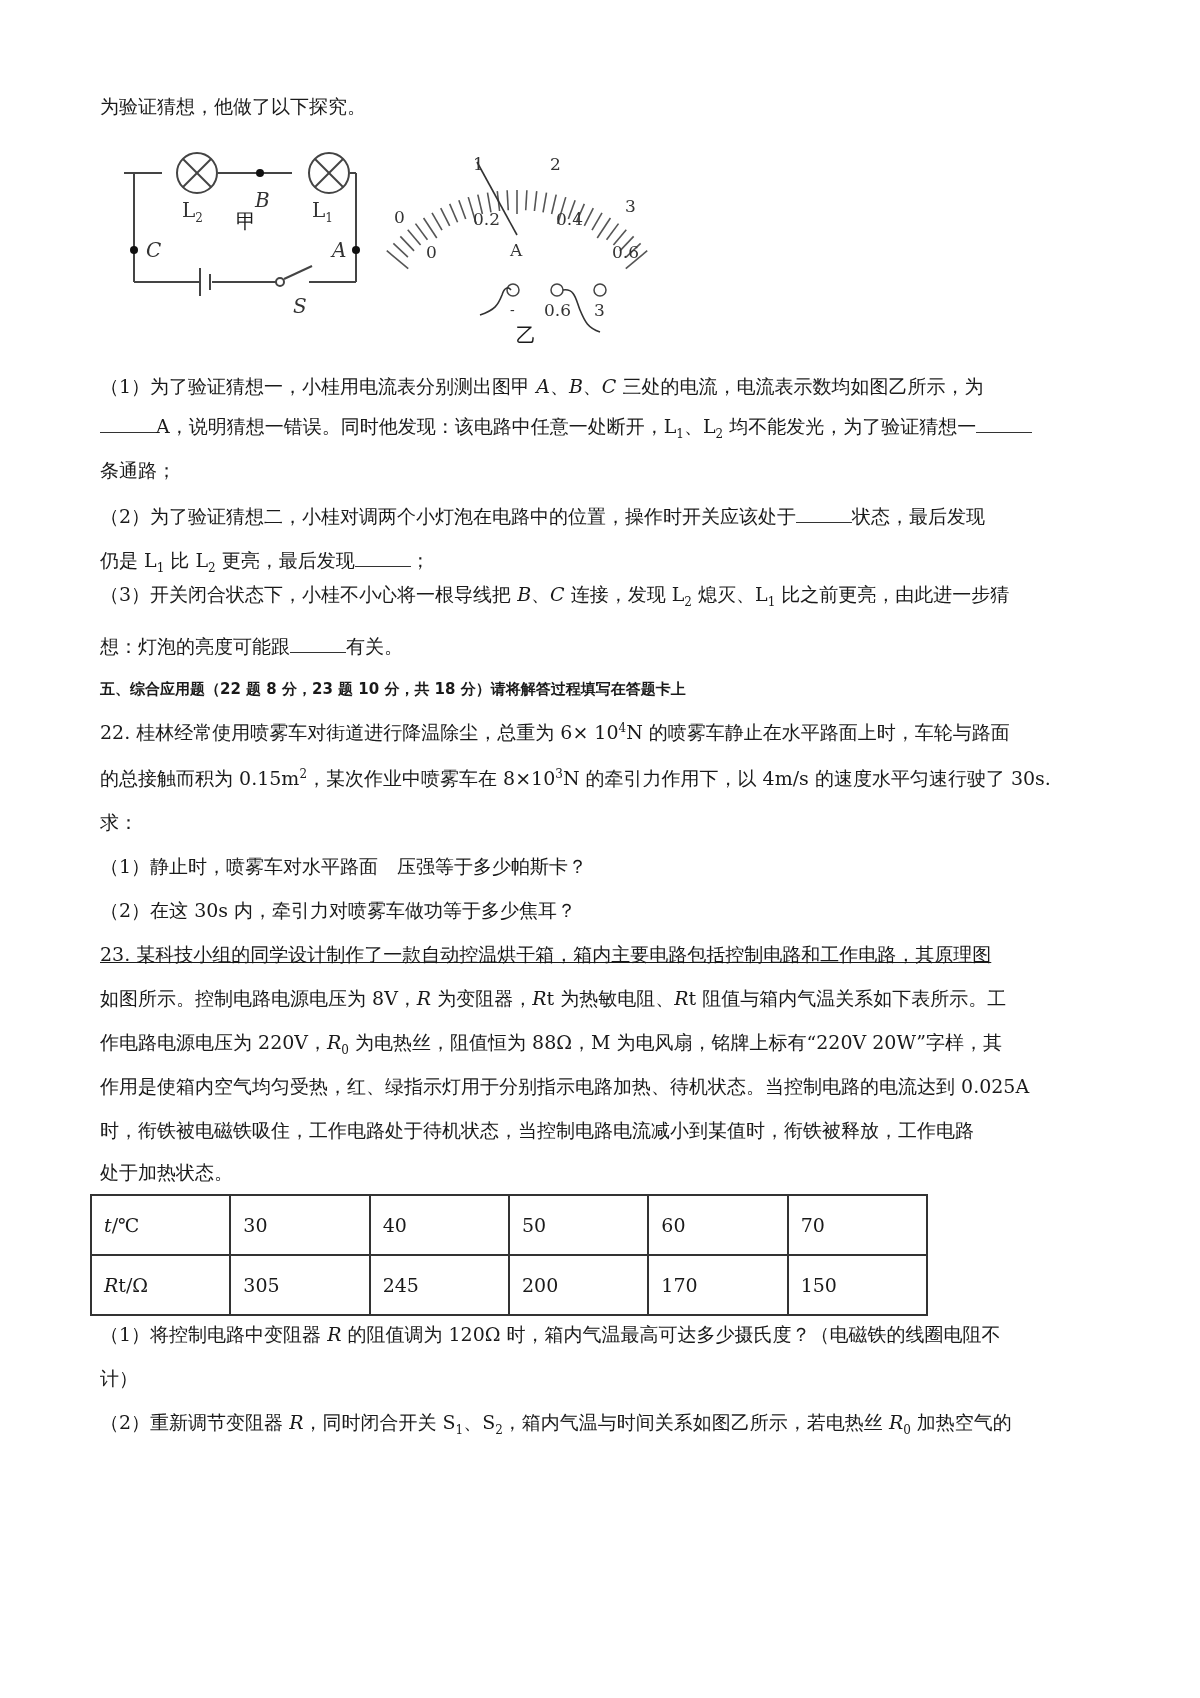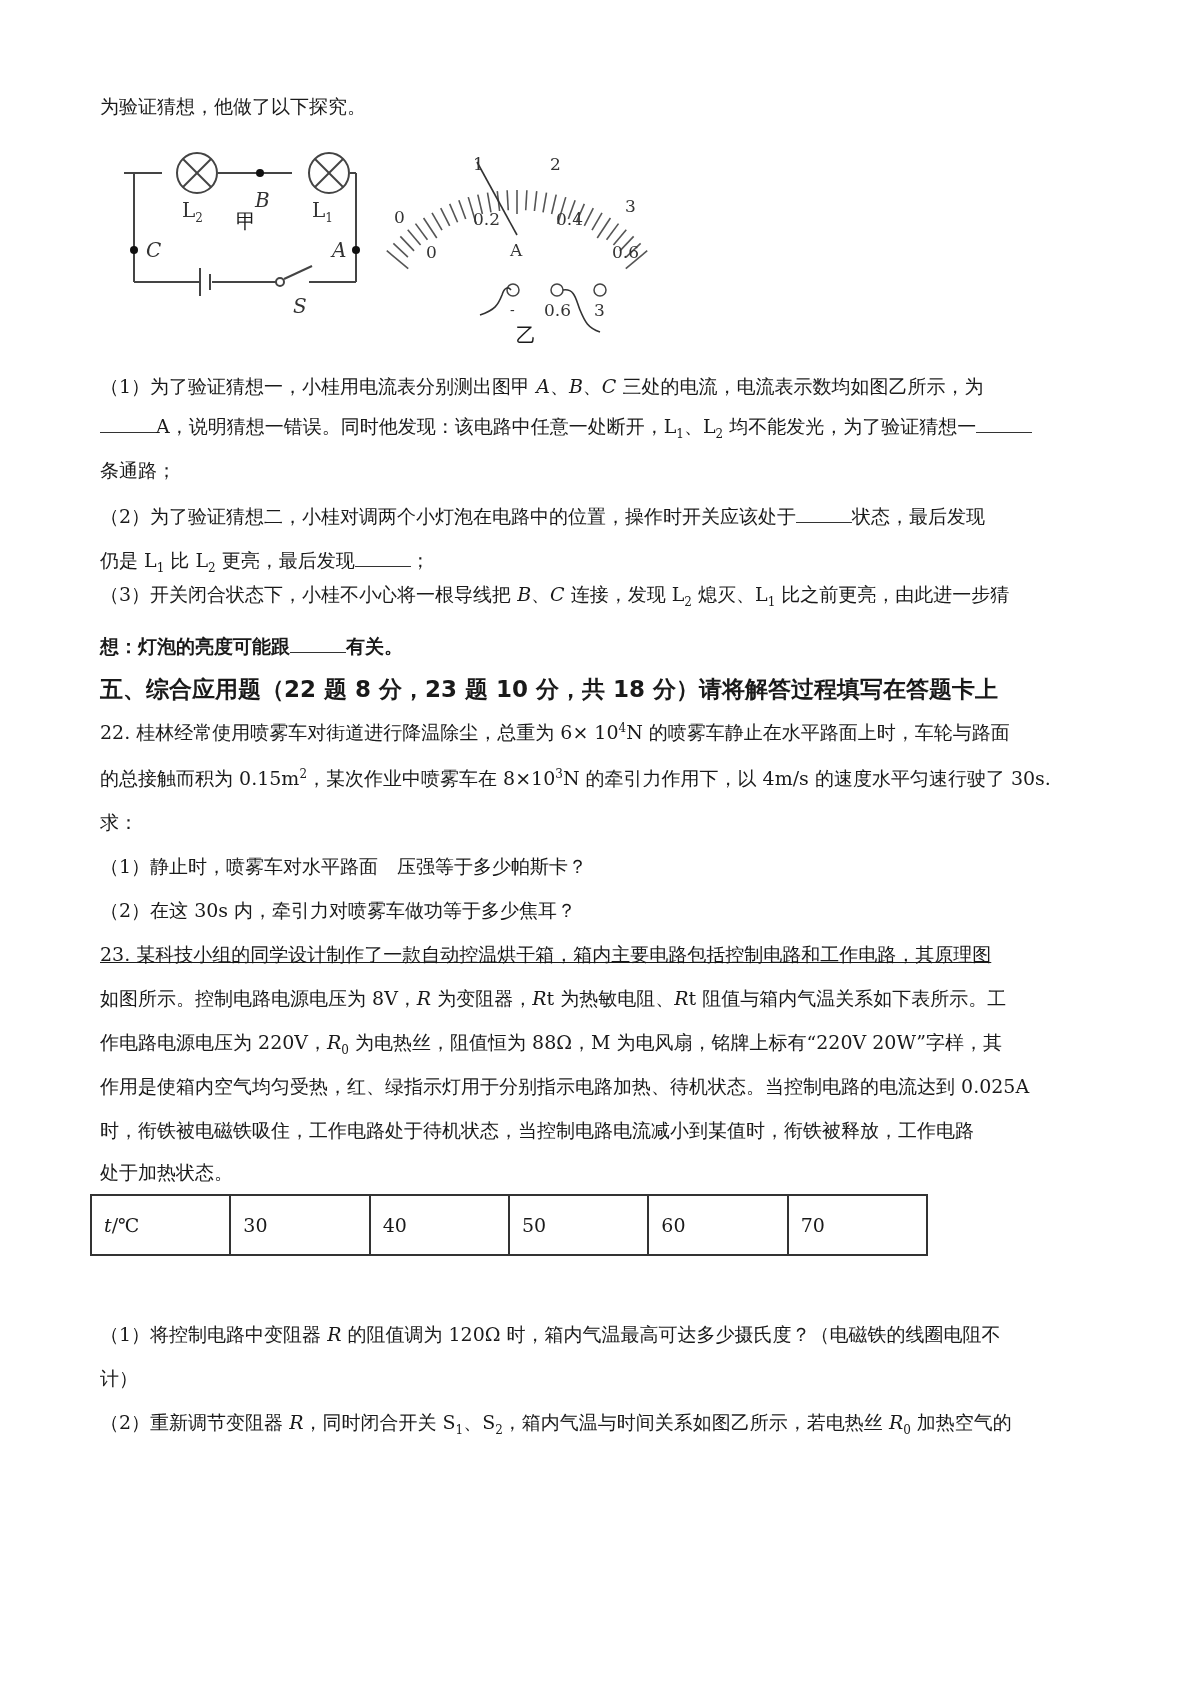--- a/index.html
+++ b/index.html
@@ -8,21 +8,21 @@
     font-family: "DejaVu Serif", "Liberation Serif", serif;
     color: #1a1a1a;
   }
   .line {
     position: absolute; left: 100px; width: 920px;
     font-size: 19px; line-height: 28px; white-space: nowrap;
   }
   .it { font-style: italic; }
   .blank { display: inline-block; border-bottom: 1px solid #333; width: 56px; height: 18px; vertical-align: baseline; }
   sub, sup { font-size: 12px; line-height: 0; }
-  .heading { font-weight: bold; font-size: 23px; font-family: "DejaVu Sans", "Liberation Sans", sans-serif; }
+  .heading { font-weight: bold; font-size: 15px; font-family: "DejaVu Sans", "Liberation Sans", sans-serif; }
   .fig { position: absolute; }
   .fig-caption { position: absolute; font-size: 20px; font-family: "DejaVu Sans", sans-serif; }
   table.data {
     position: absolute; left: 90px; top: 1194px; width: 838px;
     border-collapse: collapse; font-size: 19px;
   }
   table.data td {
     border: 2px solid #333; height: 58px; padding: 0 0 0 12px; width: 115px;
   }
 </style>
@@ -144,21 +144,21 @@
   <text x="214" y="186" font-size="17" fill="#333">3</text>
 </svg>
 <div class="fig-caption" style="left:516px; top:322px;">乙</div>
 
 <div class="line" style="top:372px;"><span>（1）为了验证猜想一，小桂用电流表分别测出图甲 </span><span class="it">A</span><span>、</span><span class="it">B</span><span>、</span><span class="it">C</span><span> 三处的电流，电流表示数均如图乙所示，为</span></div>
 <div class="line" style="top:412px;"><span class="blank"></span><span>A，说明猜想一错误。同时他发现：该电路中任意一处断开，L</span><sub>1</sub><span>、L</span><sub>2</sub><span> 均不能发光，为了验证猜想一</span><span class="blank"></span></div>
 <div class="line" style="top:456px;">条通路；</div>
 <div class="line" style="top:502px;"><span>（2）为了验证猜想二，小桂对调两个小灯泡在电路中的位置，操作时开关应该处于</span><span class="blank"></span><span>状态，最后发现</span></div>
 <div class="line" style="top:546px;"><span>仍是 L</span><sub>1</sub><span> 比 L</span><sub>2</sub><span> 更亮，最后发现</span><span class="blank"></span><span>；</span></div>
 <div class="line" style="top:556px;margin-top:24px;"><span>（3）开关闭合状态下，小桂不小心将一根导线把 </span><span class="it">B</span><span>、</span><span class="it">C</span><span> 连接，发现 L</span><sub>2</sub><span> 熄灭、L</span><sub>1</sub><span> 比之前更亮，由此进一步猜</span></div>
-<div class="line" style="top:632px;font-weight:bold;"><span>想：灯泡的亮度可能跟</span><span class="blank"></span><span>有关。</span></div>
+<div class="line" style="top:632px;"><span>想：灯泡的亮度可能跟</span><span class="blank"></span><span>有关。</span></div>
 
 <div class="line heading" style="top:675px;">五、综合应用题（22 题 8 分，23 题 10 分，共 18 分）请将解答过程填写在答题卡上</div>
 
 <div class="line" style="top:718px;"><span>22. 桂林经常使用喷雾车对街道进行降温除尘，总重为 6× 10</span><sup>4</sup><span>N 的喷雾车静止在水平路面上时，车轮与路面</span></div>
 <div class="line" style="top:764px;text-align:center;"><span>的总接触而积为 0.15m</span><sup>2</sup><span>，某次作业中喷雾车在 8×10</span><sup>3</sup><span>N 的牵引力作用下，以 4m/s 的速度水平匀速行驶了 30s.</span></div>
 <div class="line" style="top:808px;">求：</div>
 <div class="line" style="top:852px;">（1）静止时，喷雾车对水平路面　压强等于多少帕斯卡？</div>
 <div class="line" style="top:896px;">（2）在这 30s 内，牵引力对喷雾车做功等于多少焦耳？</div>
 
 <div class="line" style="top:940px;text-decoration:underline;">23. 某科技小组的同学设计制作了一款自动控温烘干箱，箱内主要电路包括控制电路和工作电路，其原理图</div>
@@ -171,18 +171,26 @@
 <table class="data">
   <tbody>
       <tr>
     <td><span class="it">t</span><span>/℃</span></td>
     <td>30</td>
     <td>40</td>
     <td>50</td>
     <td>60</td>
     <td>70</td>
   </tr>
+  <tr>
+    <td><span class="it">R</span><span>t/Ω</span></td>
+    <td>305</td>
+    <td>245</td>
+    <td>200</td>
+    <td>170</td>
+    <td>150</td>
+  </tr>
 </tbody>
   </table>
 
 <div class="line" style="top:1320px;"><span>（1）将控制电路中变阻器 </span><span class="it">R</span><span> 的阻值调为 120Ω 时，箱内气温最高可达多少摄氏度？（电磁铁的线圈电阻不</span></div>
 <div class="line" style="top:1364px;">计）</div>
 <div class="line" style="top:1408px;"><span>（2）重新调节变阻器 </span><span class="it">R</span><span>，同时闭合开关 S</span><sub>1</sub><span>、S</span><sub>2</sub><span>，箱内气温与时间关系如图乙所示，若电热丝 </span><span class="it">R</span><sub>0</sub><span> 加热空气的</span></div>
 
 </body></html>

